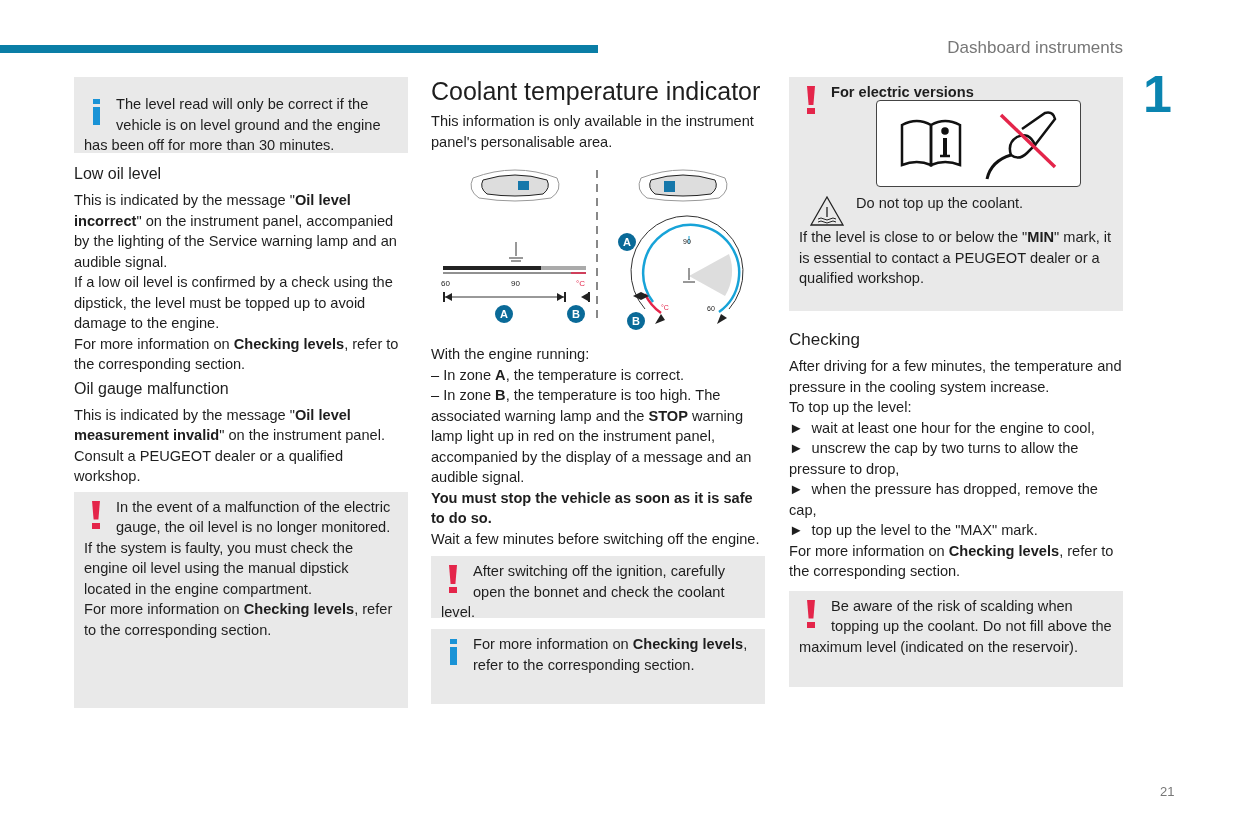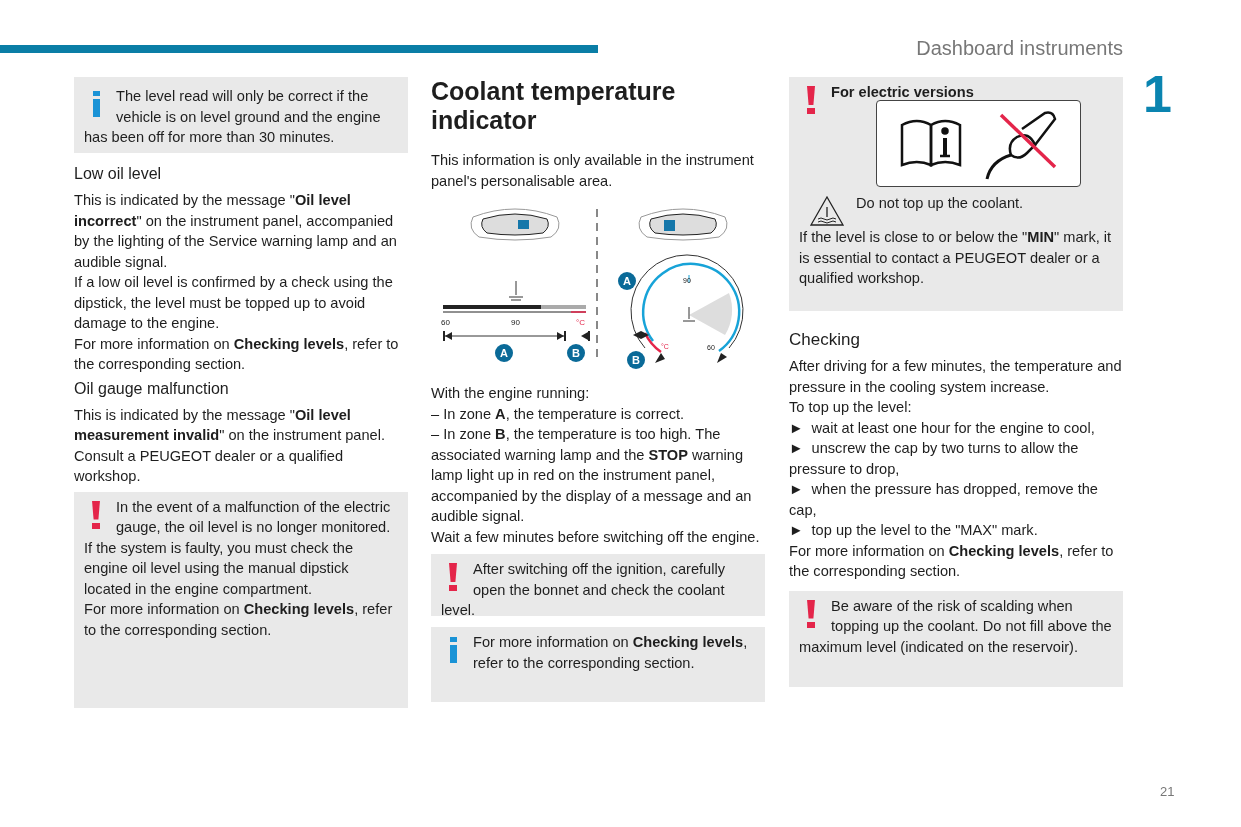--- a/index.html
+++ b/index.html
@@ -1,49 +1,49 @@
 <!DOCTYPE html>
 <html><head>
 <meta charset="utf-8">
 <style>
   * { box-sizing: border-box; margin: 0; padding: 0; }
   html, body { width: 1241px; height: 827px; background: #fff; overflow: hidden; }
   body { position: relative; font-family: "Liberation Sans", sans-serif; color: #1e1e1e; font-size: 14.6px; line-height: 20.5px; }
   .top-bar { position: absolute; left: 0; top: 45px; width: 598px; height: 8px; background: #0a7ea6; }
-  .running-head { position: absolute; right: 118px; top: 38px; font-size: 20px; color: #777; }
+  .running-head { position: absolute; right: 118px; top: 38px; font-size: 17px; color: #777; }
   .chapter-num { position: absolute; left: 1143px; top: 64px; font-size: 52px; line-height: 60px; font-weight: bold; color: #0a84b0; }
   .page-num { position: absolute; left: 1160px; top: 782px; font-size: 13px; font-weight: normal; color: #777; }
   .col { position: absolute; top: 77px; width: 334px; }
   .col1 { left: 74px; }
   .col2 { left: 431px; }
   .col3 { left: 789px; }
   .box { background: #e9e9e9; padding: 5px 10px 6px 10px; position: relative; }
   .box .mark { float: left; width: 22px; height: 36px; margin-right: 10px; position: relative; }
   .info-mark::before { content: ""; position: absolute; left: 9px; top: 5px; width: 7px; height: 5px; background: #1a93d6; }
   .info-mark::after { content: ""; position: absolute; left: 9px; top: 13px; width: 7px; height: 18px; background: #1a93d6; }
   .warn-mark::before { content: ""; position: absolute; left: 8px; top: 4px; width: 8px; height: 19px; background: #e4254a; clip-path: polygon(0 0,100% 0,80% 100%,20% 100%); }
   .warn-mark::after { content: ""; position: absolute; left: 8px; top: 26px; width: 8px; height: 6px; background: #e4254a; }
   h2.sub { font-size: 16px; font-weight: normal; margin-top: 12px; margin-bottom: 6px; line-height: 20px; }
-  h1.title { font-size: 25px; font-weight: bold; line-height: 29px; margin-bottom: 15px; }
+  h1.title { font-size: 25px; font-weight: normal; line-height: 29px; margin-bottom: 5px; }
   p { margin: 0; }
   b { font-weight: bold; }
   .figure { position: relative; height: 172px; margin: 12px 0 8px 0; }
   .elec-panel { width: 205px; height: 87px; margin: 7px 0 0 77px; border: 1.5px solid #444; border-radius: 4px; background: #fff; position: relative; }
   .no-coolant { margin-top: 6px; position: relative; padding-left: 47px; min-height: 32px; }
   .no-coolant svg { position: absolute; left: 10px; top: 2px; }
 </style>
 </head>
 <body>
 
 <div class="top-bar"></div>
 <div class="running-head">Dashboard instruments</div>
 <div class="chapter-num">1</div>
 
 <div class="col col1">
-  <div class="box" style="height:76px; padding-top:9px;">
+  <div class="box" style="height:76px; padding-top:17px;">
     <span class="mark info-mark"></span>
     <p>The level read will only be correct if the vehicle is on level ground and the engine has been off for more than 30 minutes.</p>
   </div>
 
   <h2 class="sub" style="margin-top:11px;">Low oil level</h2>
   <p><span>This is indicated by the message "</span><b>Oil level incorrect</b><span>" on the instrument panel, accompanied by the lighting of the Service warning lamp and an audible signal.</span></p>
   <p>If a low oil level is confirmed by a check using the dipstick, the level must be topped up to avoid damage to the engine.</p>
   <p><span>For more information on </span><b>Checking levels</b><span>, refer to the corresponding section.</span></p>
 
   <h2 class="sub" style="margin-top:4px; margin-bottom:6px;">Oil gauge malfunction</h2>
@@ -126,20 +126,21 @@
         <text x="192" y="82" font-size="11" font-weight="bold" fill="#fff">A</text>
         <circle cx="205" cy="157" r="9" fill="#0a6a98"></circle>
         <text x="201" y="161" font-size="11" font-weight="bold" fill="#fff">B</text>
       </g>
     </svg>
   </div>
 
   <p>With the engine running:</p>
   <p><span>–  In zone </span><b>A</b><span>, the temperature is correct.</span></p>
   <p><span>–  In zone </span><b>B</b><span>, the temperature is too high. The associated warning lamp and the </span><b>STOP</b><span> warning lamp light up in red on the instrument panel, accompanied by the display of a message and an audible signal.</span></p>
+  <p><b>You must stop the vehicle as soon as it is safe to do so.</b></p>
   <p>Wait a few minutes before switching off the engine.</p>
 
   <div class="box" style="margin-top:7px; height:62px;">
     <span class="mark warn-mark"></span>
     <p>After switching off the ignition, carefully open the bonnet and check the coolant level.</p>
   </div>
   <div class="box" style="margin-top:11px; height:75px;">
     <span class="mark info-mark"></span>
     <p><span>For more information on </span><b>Checking levels</b><span>, refer to the corresponding section.</span></p>
   </div>

